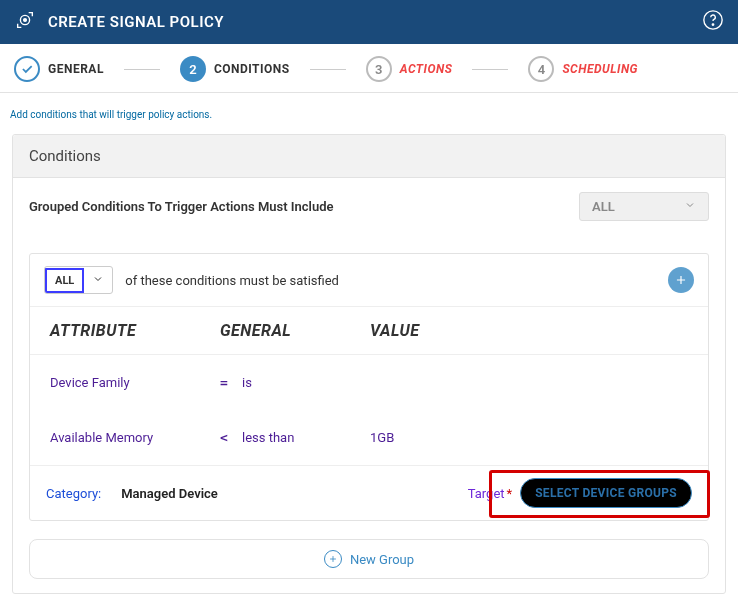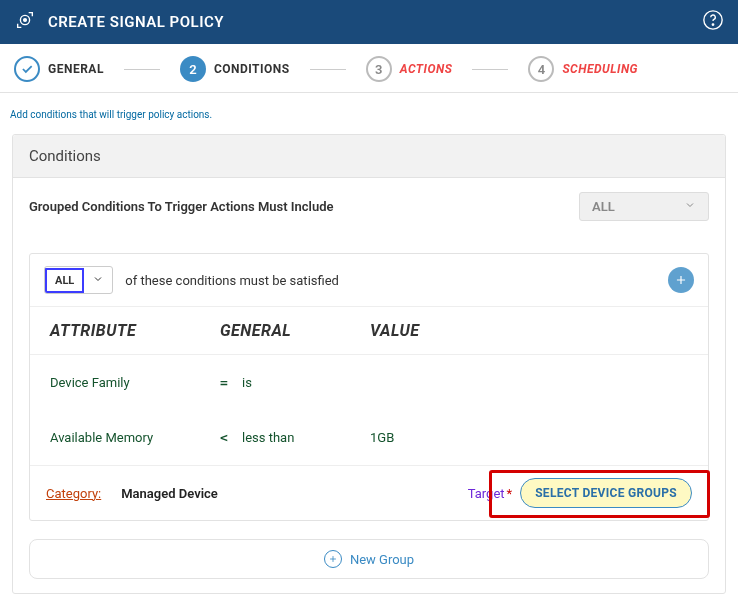--- a/index.html
+++ b/index.html
@@ -134,45 +134,45 @@
       font-style: italic;
     }
     .col-attr { width: 170px; }
     .col-op { width: 150px; }
     .col-val { flex: 1; }
 
     .cond-row {
       display: flex;
       padding: 20px 20px;
       font-size: 13px;
-      color: #14532d;
+      color: #4c1d95;
     }
     .op-sym { font-family: monospace; font-weight: bold; margin-right: 10px; display: inline-block; width: 12px; }
 
     .cond-footer {
       display: flex;
       align-items: center;
       padding: 12px 16px;
       border-top: 1px solid #eee;
       font-size: 13px;
     }
-    .cond-footer .cat-label { color: #c2410c; text-decoration: underline; }
+    .cond-footer .cat-label { color: #1d4ed8; }
     .cond-footer .cat-val { font-weight: 600; color: #222; margin-left: 20px; }
     .cond-footer .target-label { margin-left: auto; color: #6d28d9; }
     .cond-footer .req { color: #c00; margin: 0 8px 0 2px; }
     .pill-btn {
       border: 1px solid #3b8bc4;
       color: #2a6fa8;
       border-radius: 18px;
       padding: 7px 14px;
       font-size: 12px;
       font-weight: 700;
       letter-spacing: 0.3px;
       cursor: pointer;
-      background: #fef9c3;
+      background: #000000;
     }
 
     .red-hl {
       position: absolute;
       border: 3px solid #d40000;
       border-radius: 3px;
       pointer-events: none;
     }
     .hl-target { left: 489px; top: 470px; width: 221px; height: 48px; }
 

